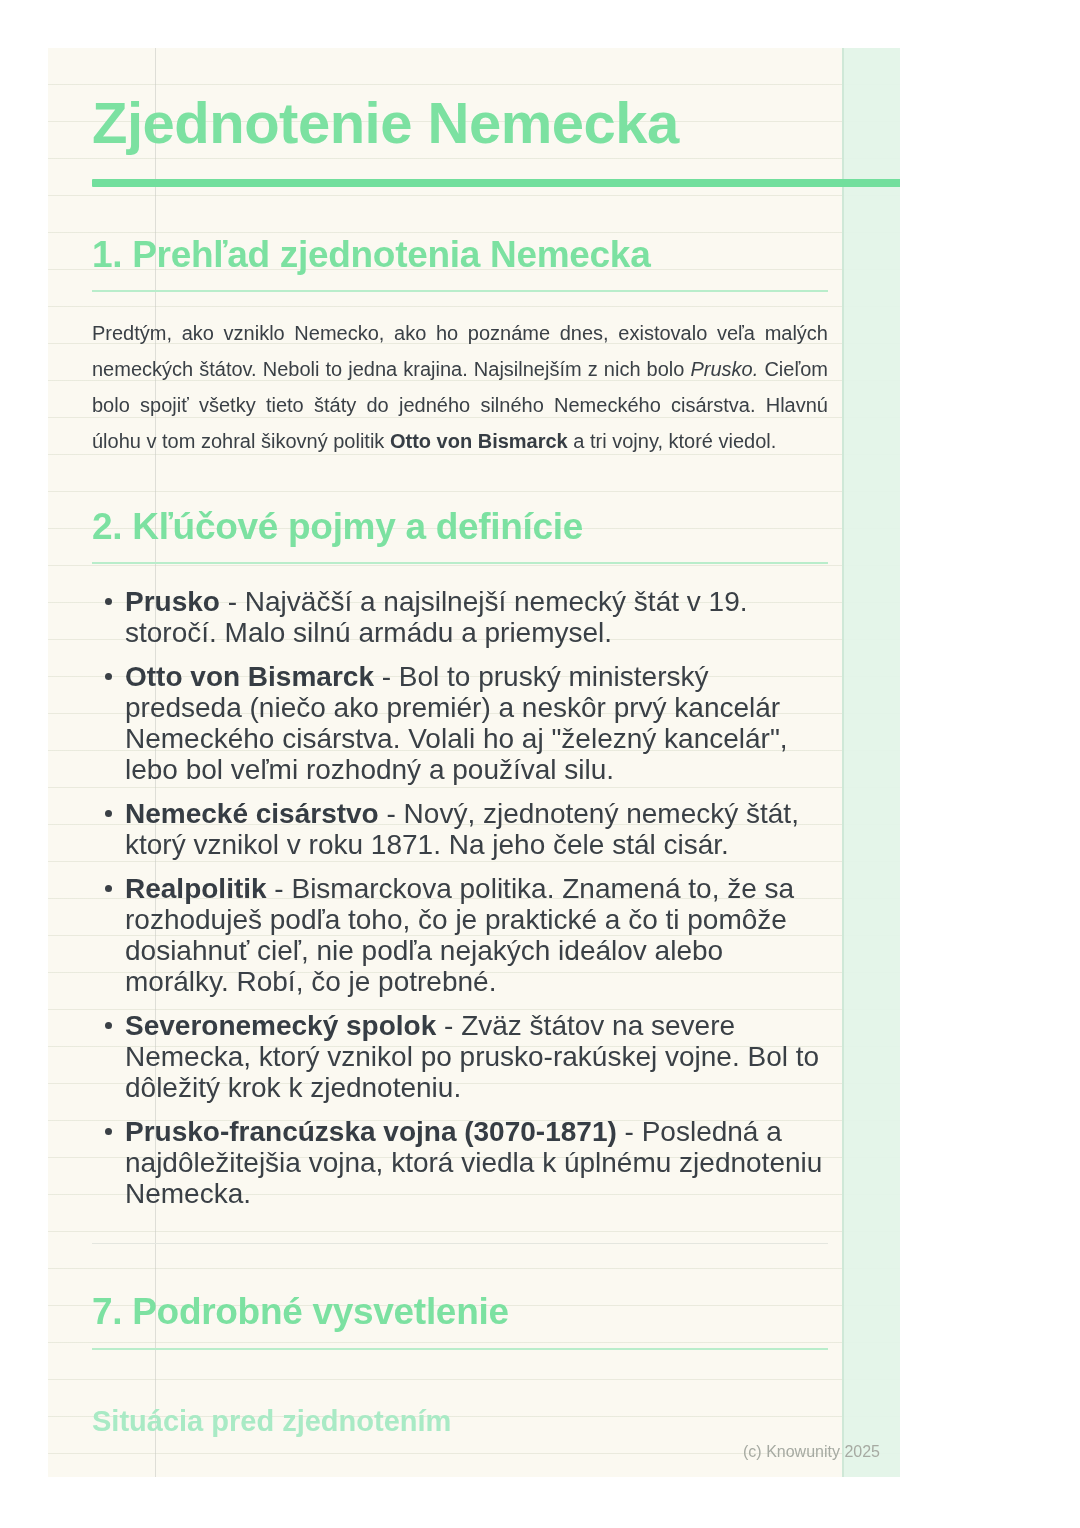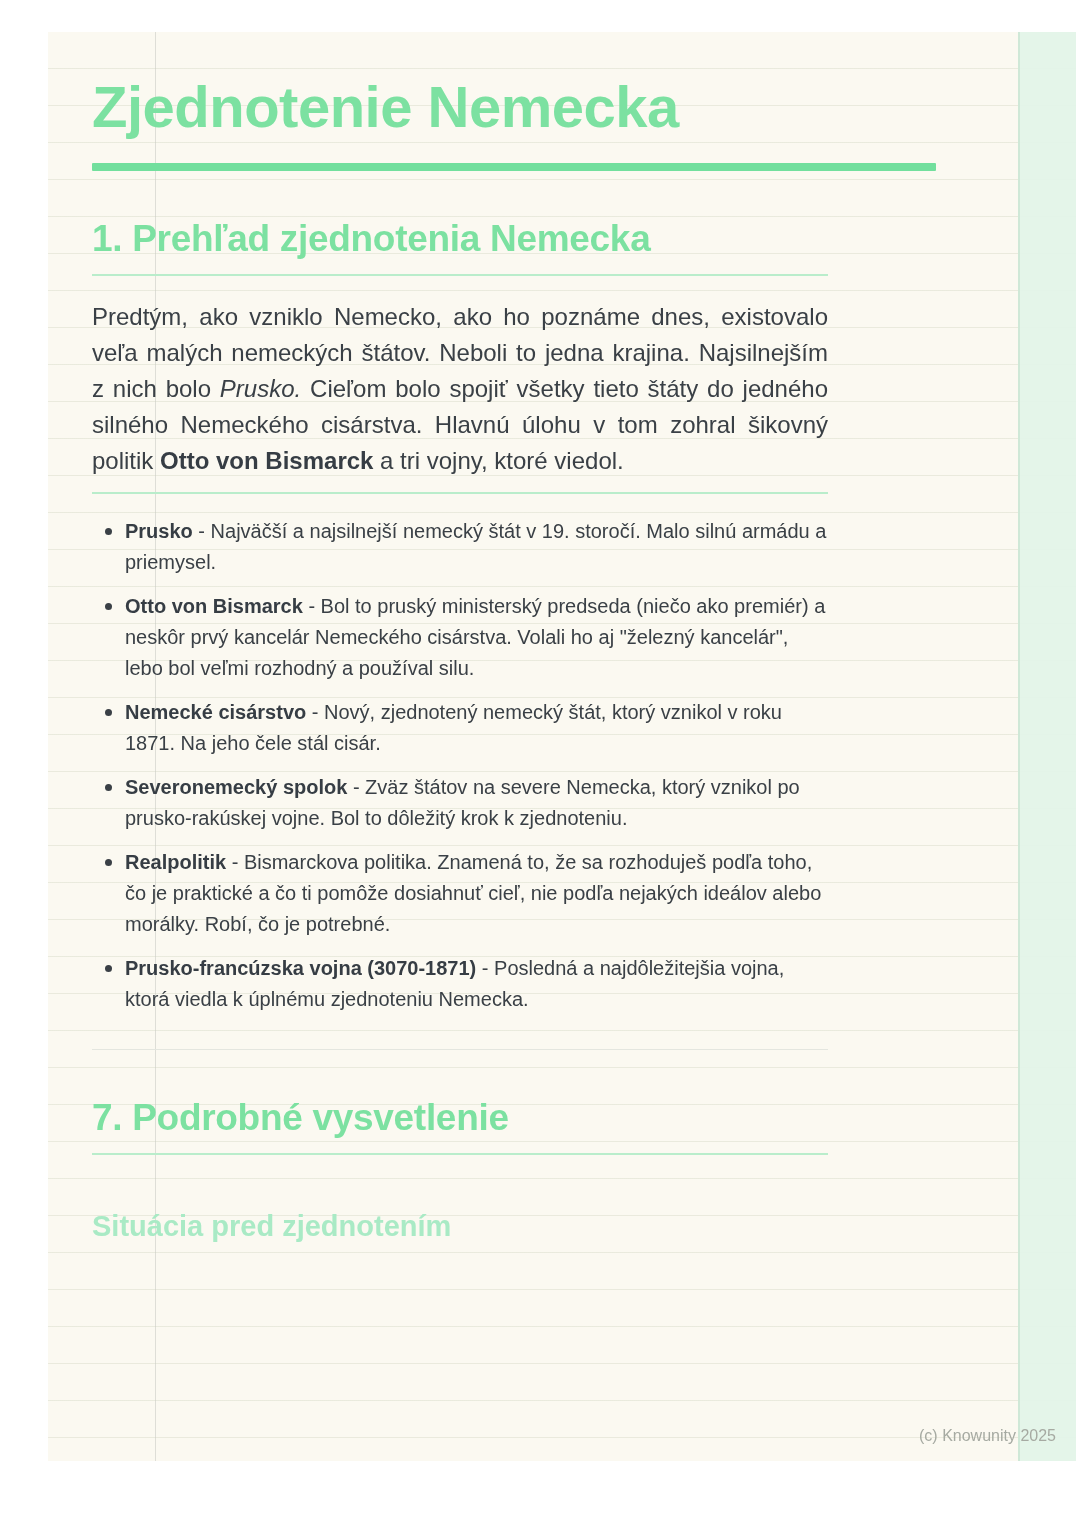--- a/index.html
+++ b/index.html
@@ -13,22 +13,22 @@
     position: relative;
     width: 1080px;
     height: 1528px;
     background: #ffffff;
     overflow: hidden;
   }
   
   .sheet {
     position: absolute;
     left: 48px;
-    top: 32px;
-    width: 1028px;
+    top: 48px;
+    width: 852px;
     height: 1429px;
     background-color: #fbf9f1;
     background-image: repeating-linear-gradient(
       to bottom,
       transparent 0px,
       transparent 36px,
       rgba(208, 212, 192, 0.40) 36px,
       rgba(208, 212, 192, 0.40) 37px
     );
     overflow: hidden;
@@ -80,37 +80,37 @@
     letter-spacing: -0.3px;
   }
   .heading-rule {
     width: 736px;
     height: 2px;
     margin-top: 13px;
     background: #b9edcb;
   }
   .paragraph {
     margin: 23px 0 0 0;
-    font-size: 24px;
+    font-size: 20px;
     line-height: 36px;
     color: #3a4046;
   }
   .justify { text-align: justify; }
   .paragraph em { font-style: italic; }
   .paragraph strong, .term-list strong { font-weight: bold; color: #363d44; }
   .term-list {
     list-style: none;
     margin: 22px 0 0 0;
     padding: 0;
   }
   .term-list li {
     position: relative;
     margin: 0 0 13px 13px;
     padding-left: 20px;
-    font-size: 20px;
+    font-size: 28px;
     line-height: 31px;
     color: #3a4046;
   }
   .term-list li::before {
     content: "";
     position: absolute;
     left: 0;
     top: 12px;
     width: 7px;
     height: 7px;
@@ -152,28 +152,29 @@
       <h1 class="title">Zjednotenie Nemecka</h1>
       <div class="title-bar"></div>
 
       <section>
         <h2 class="section-heading">1. Prehľad zjednotenia Nemecka</h2>
         <div class="heading-rule"></div>
         <p class="paragraph justify"><span>Predtým, ako vzniklo Nemecko, ako ho poznáme dnes, existovalo veľa malých nemeckých štátov. Neboli to jedna krajina. Najsilnejším z nich bolo </span><em>Prusko.</em><span> Cieľom bolo spojiť všetky tieto štáty do jedného silného Nemeckého cisárstva. Hlavnú úlohu v tom zohral šikovný politik </span><strong>Otto von Bismarck</strong><span> a tri vojny, ktoré viedol.</span></p>
       </section>
 
       <section>
+        <h2 class="section-heading">2. Kľúčové pojmy a definície</h2>
         <div class="heading-rule"></div>
 
         <ul class="term-list">
           <li><strong>Prusko</strong><span> - Najväčší a najsilnejší nemecký štát v 19. storočí. Malo silnú armádu a priemysel.</span></li>
           <li><strong>Otto von Bismarck</strong><span> - Bol to pruský ministerský predseda (niečo ako premiér) a neskôr prvý kancelár Nemeckého cisárstva. Volali ho aj "železný kancelár", lebo bol veľmi rozhodný a používal silu.</span></li>
           <li><strong>Nemecké cisárstvo</strong><span> - Nový, zjednotený nemecký štát, ktorý vznikol v roku 1871. Na jeho čele stál cisár.</span></li>
+          <li><strong>Realpolitik</strong><span> - Bismarckova politika. Znamená to, že sa rozhoduješ podľa toho, čo je praktické a čo ti pomôže dosiahnuť cieľ, nie podľa nejakých ideálov alebo morálky. Robí, čo je potrebné.</span></li>
           <li><strong>Severonemecký spolok</strong><span> - Zväz štátov na severe Nemecka, ktorý vznikol po prusko-rakúskej vojne. Bol to dôležitý krok k zjednoteniu.</span></li>
-          <li><strong>Realpolitik</strong><span> - Bismarckova politika. Znamená to, že sa rozhoduješ podľa toho, čo je praktické a čo ti pomôže dosiahnuť cieľ, nie podľa nejakých ideálov alebo morálky. Robí, čo je potrebné.</span></li>
           <li><strong>Prusko-francúzska vojna (3070-1871)</strong><span> - Posledná a najdôležitejšia vojna, ktorá viedla k úplnému zjednoteniu Nemecka.</span></li>
         </ul>
       </section>
 
       <div class="divider"></div>
 
       <section>
         <h2 class="section-heading">7. Podrobné vysvetlenie</h2>
         <div class="heading-rule"></div>
         <h3 class="subheading">Situácia pred zjednotením</h3>

